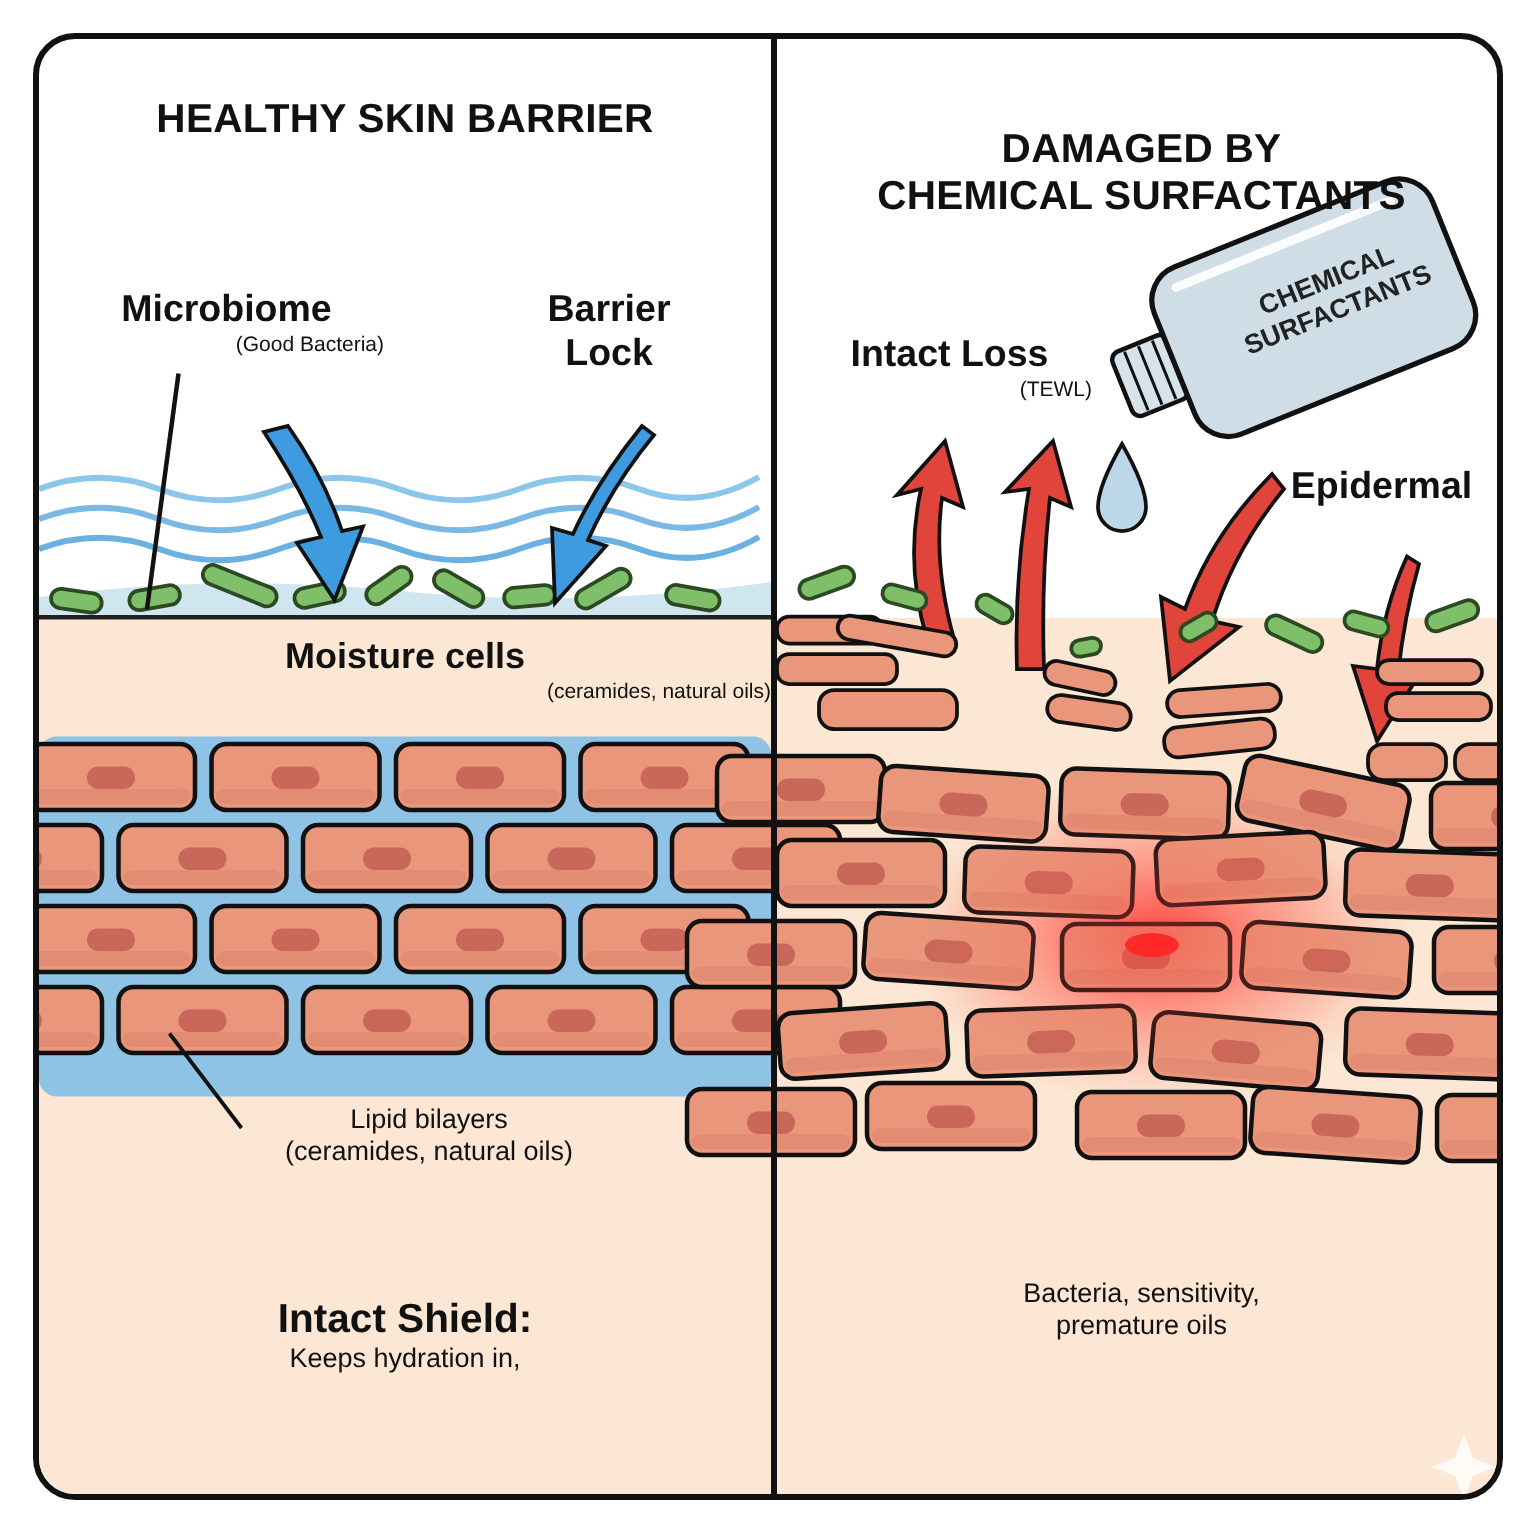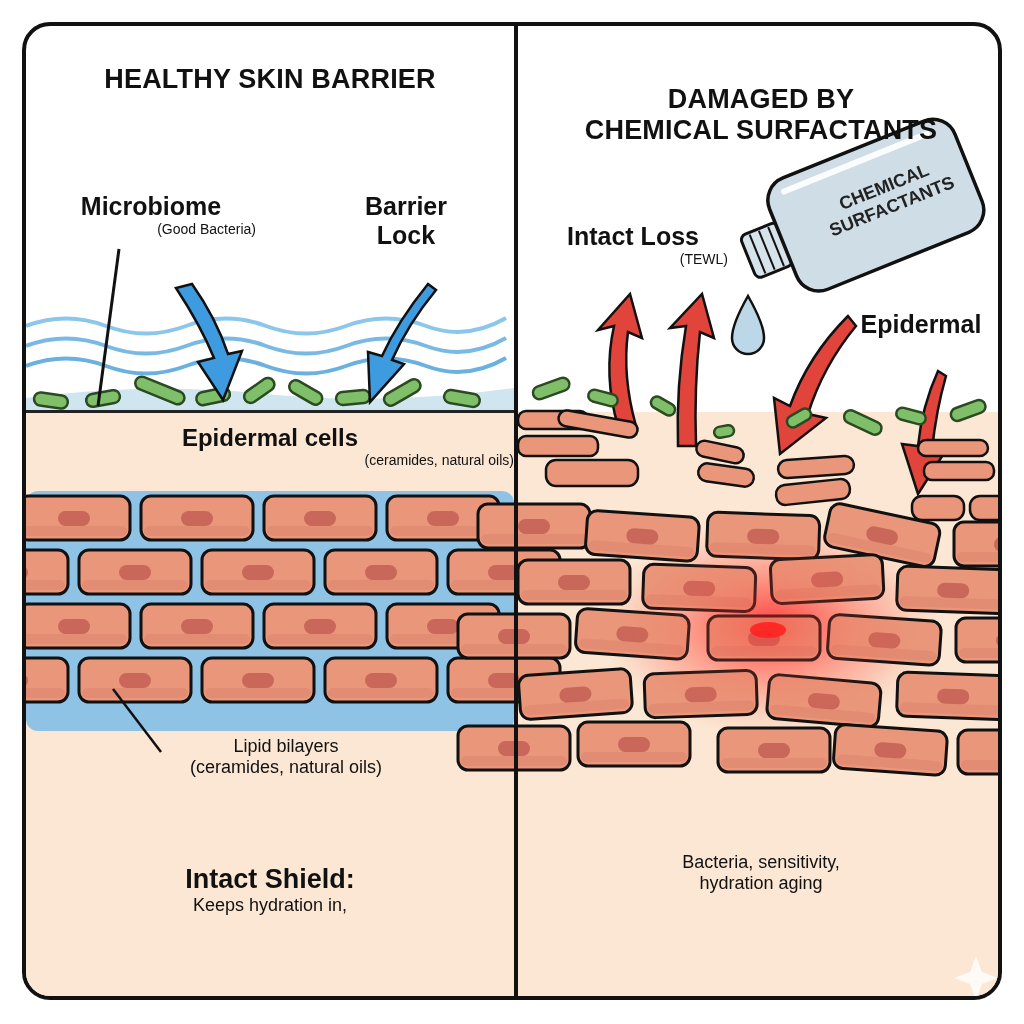--- a/index.html
+++ b/index.html
@@ -228,21 +228,21 @@
   <div class="txt" style="left:20px; width:210px; top:166px;">
     <div class="lbl-b">Microbiome</div>
     <div class="lbl">(Good Bacteria)</div>
   </div>
   <div class="txt" style="left:310px; width:140px; top:166px;">
     <div class="lbl-b">Barrier</div>
     <div class="lbl-b">Lock</div>
   </div>
 
   <div class="txt" style="left:0; width:488px; top:398px;">
-    <div class="lbl-b" style="font-size:24px;">Epidermal cells</div>
+    <div class="lbl-b" style="font-size:24px;">Moisture cells</div>
     <div class="lbl">(ceramides, natural oils)</div>
   </div>
 
   <div class="txt" style="left:40px; width:440px; top:710px;">
     <div class="sum">Lipid bilayers</div>
     <div class="sum">(ceramides, natural oils)</div>
   </div>
 
   <div class="txt" style="left:0; width:488px; top:826px;">
     <div class="sum-b">Intact Shield:</div>
@@ -261,15 +261,15 @@
 
   <div class="txt" style="left:512px; width:190px; top:196px;">
     <div class="lbl-b">Intact Loss</div>
     <div class="lbl">(TEWL)</div>
   </div>
 
   <div class="txt lbl-b" style="left:820px; width:150px; top:284px;">Epidermal</div>
 
   <div class="txt" style="left:492px; width:486px; top:826px;">
     <div class="sum">Bacteria, sensitivity,</div>
-    <div class="sum">hydration aging</div>
+    <div class="sum">premature oils</div>
   </div>
 </div>
 
 </body></html>

